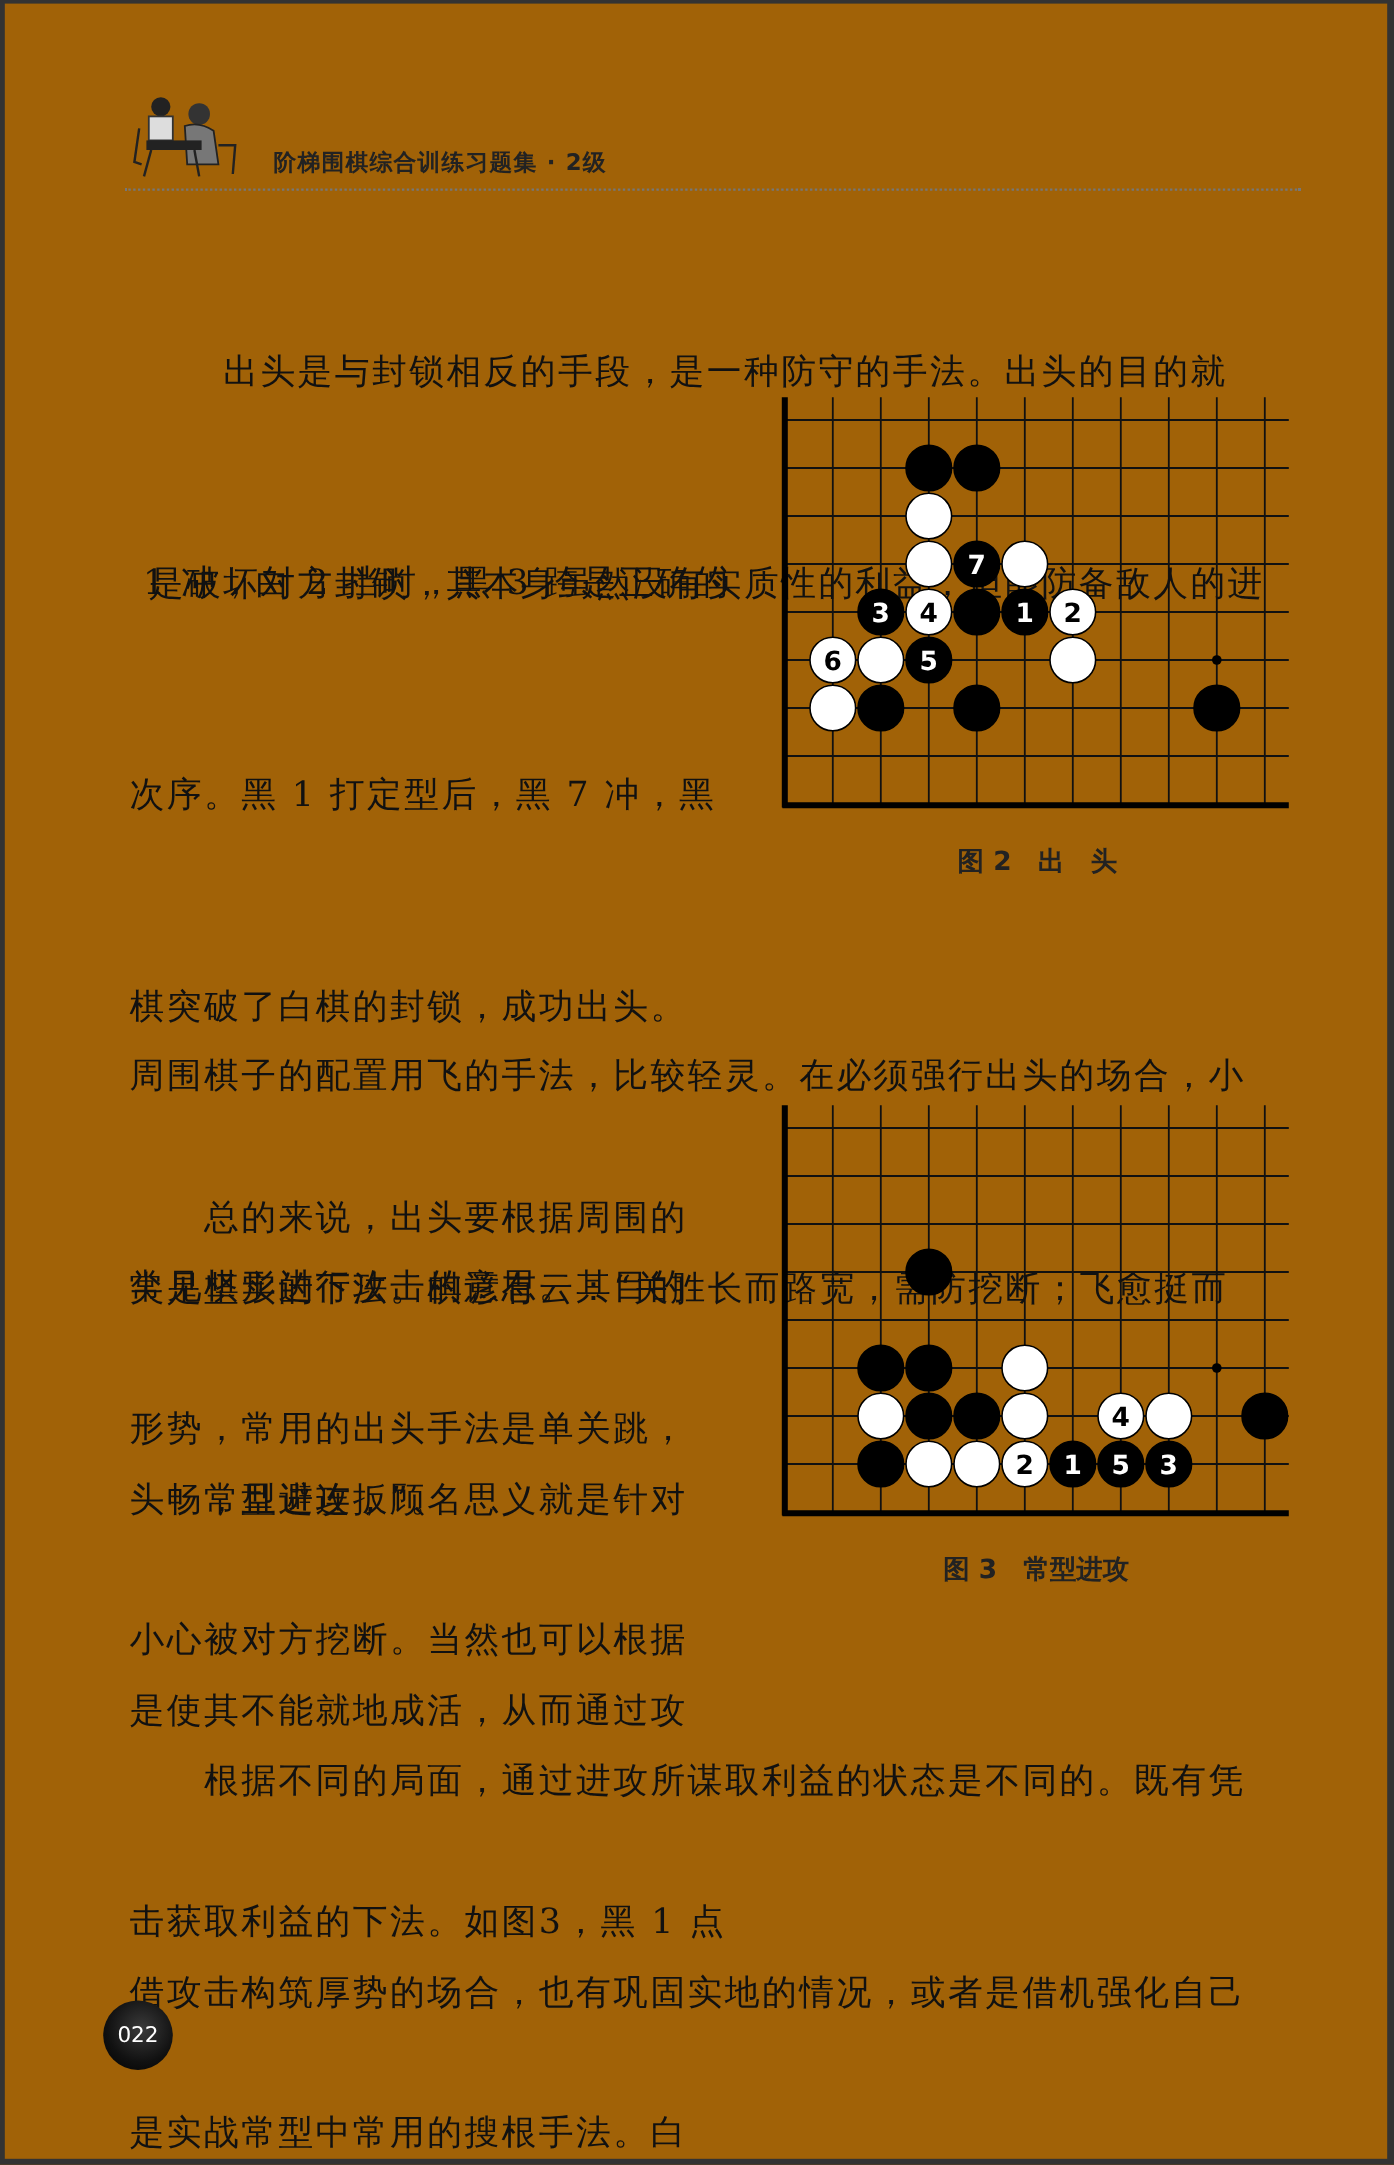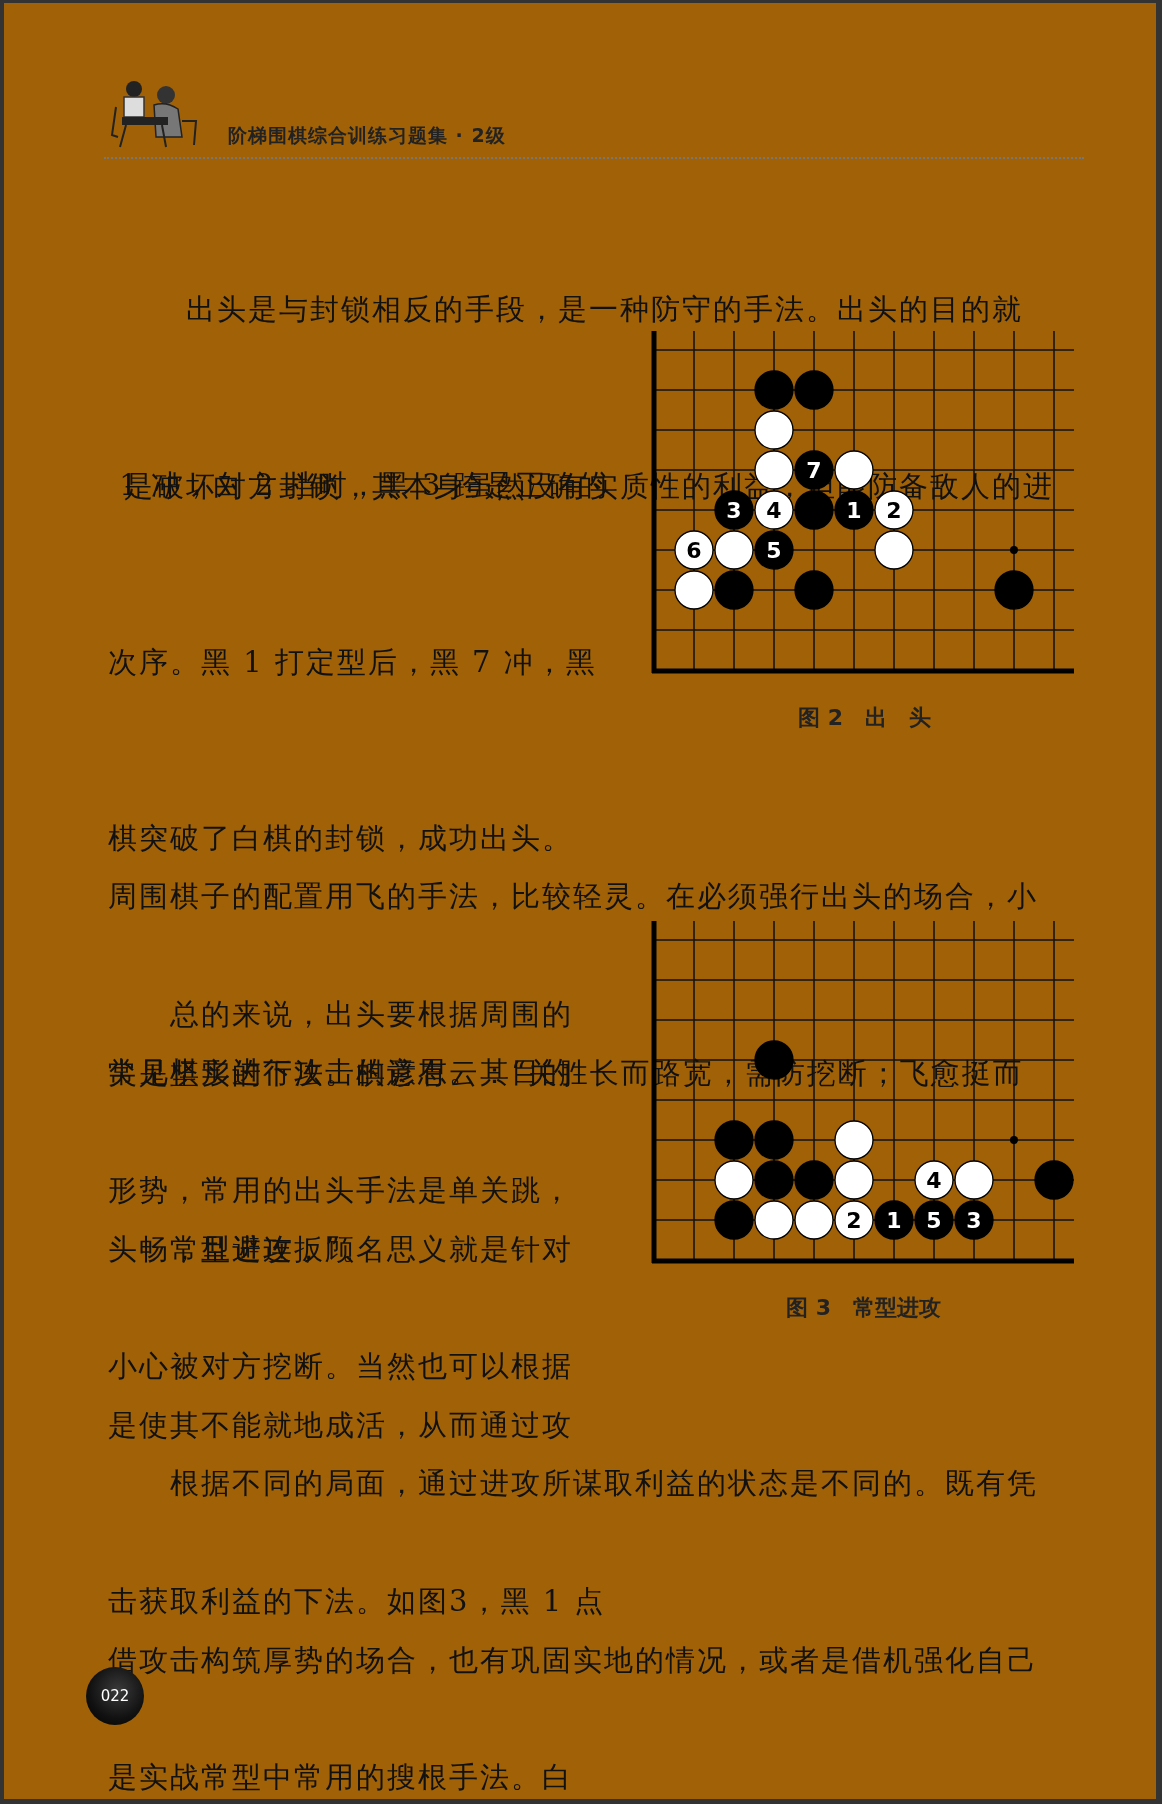--- a/index.html
+++ b/index.html
@@ -5,21 +5,21 @@
   html, body { margin:0; padding:0; }
   body { width:1162px; height:1804px; background:#333; position:relative; overflow:hidden; font-family:"DejaVu Serif", serif; }
   .page { position:absolute; left:4px; top:3px; width:1152px; height:1796px; background:#a16207; }
   .header { position:absolute; left:100px; top:72px; width:980px; height:90px; }
   .header-figure { position:absolute; left:0; top:0; width:100px; height:80px; }
   .header-title { position:absolute; left:124px; top:48px; font-family:"DejaVu Sans", sans-serif; font-weight:bold; font-size:19px; color:#222; letter-spacing:1px; }
   .header-rule { position:absolute; left:0; top:82px; width:980px; height:0; border-top:2px dotted #777; }
   .text { position:absolute; font-size:29px; color:#111; line-height:58.7px; white-space:pre; letter-spacing:2px; }
   .figure { position:absolute; }
   .caption { position:absolute; font-family:"DejaVu Sans", sans-serif; font-weight:bold; font-size:22px; color:#222; white-space:pre; }
-  .page-num { position:absolute; left:82px; top:1664px; width:58px; height:58px; border-radius:50%; background:radial-gradient(circle at 55% 40%, #3a3a3a 0%, #111 60%, #000 100%); color:#fff; font-family:"DejaVu Sans", sans-serif; font-size:15px; display:flex; align-items:center; justify-content:center; }
+  .page-num { position:absolute; left:82px; top:1664px; width:58px; height:58px; border-radius:50%; background:radial-gradient(circle at 55% 40%, #3a3a3a 0%, #111 60%, #000 100%); color:#fff; font-family:"DejaVu Sans", sans-serif; font-size:18px; display:flex; align-items:center; justify-content:center; }
 </style>
 </head>
 <body>
 
 <div class="page">
 
   <div class="header">
     <svg class="header-figure" viewBox="0 0 100 80" width="100" height="80">
       <circle cx="30" cy="14" r="8" fill="#222"></circle>
       <rect x="20" y="22" width="20" height="20" fill="#ddd" stroke="#333" stroke-width="1.5"></rect>

